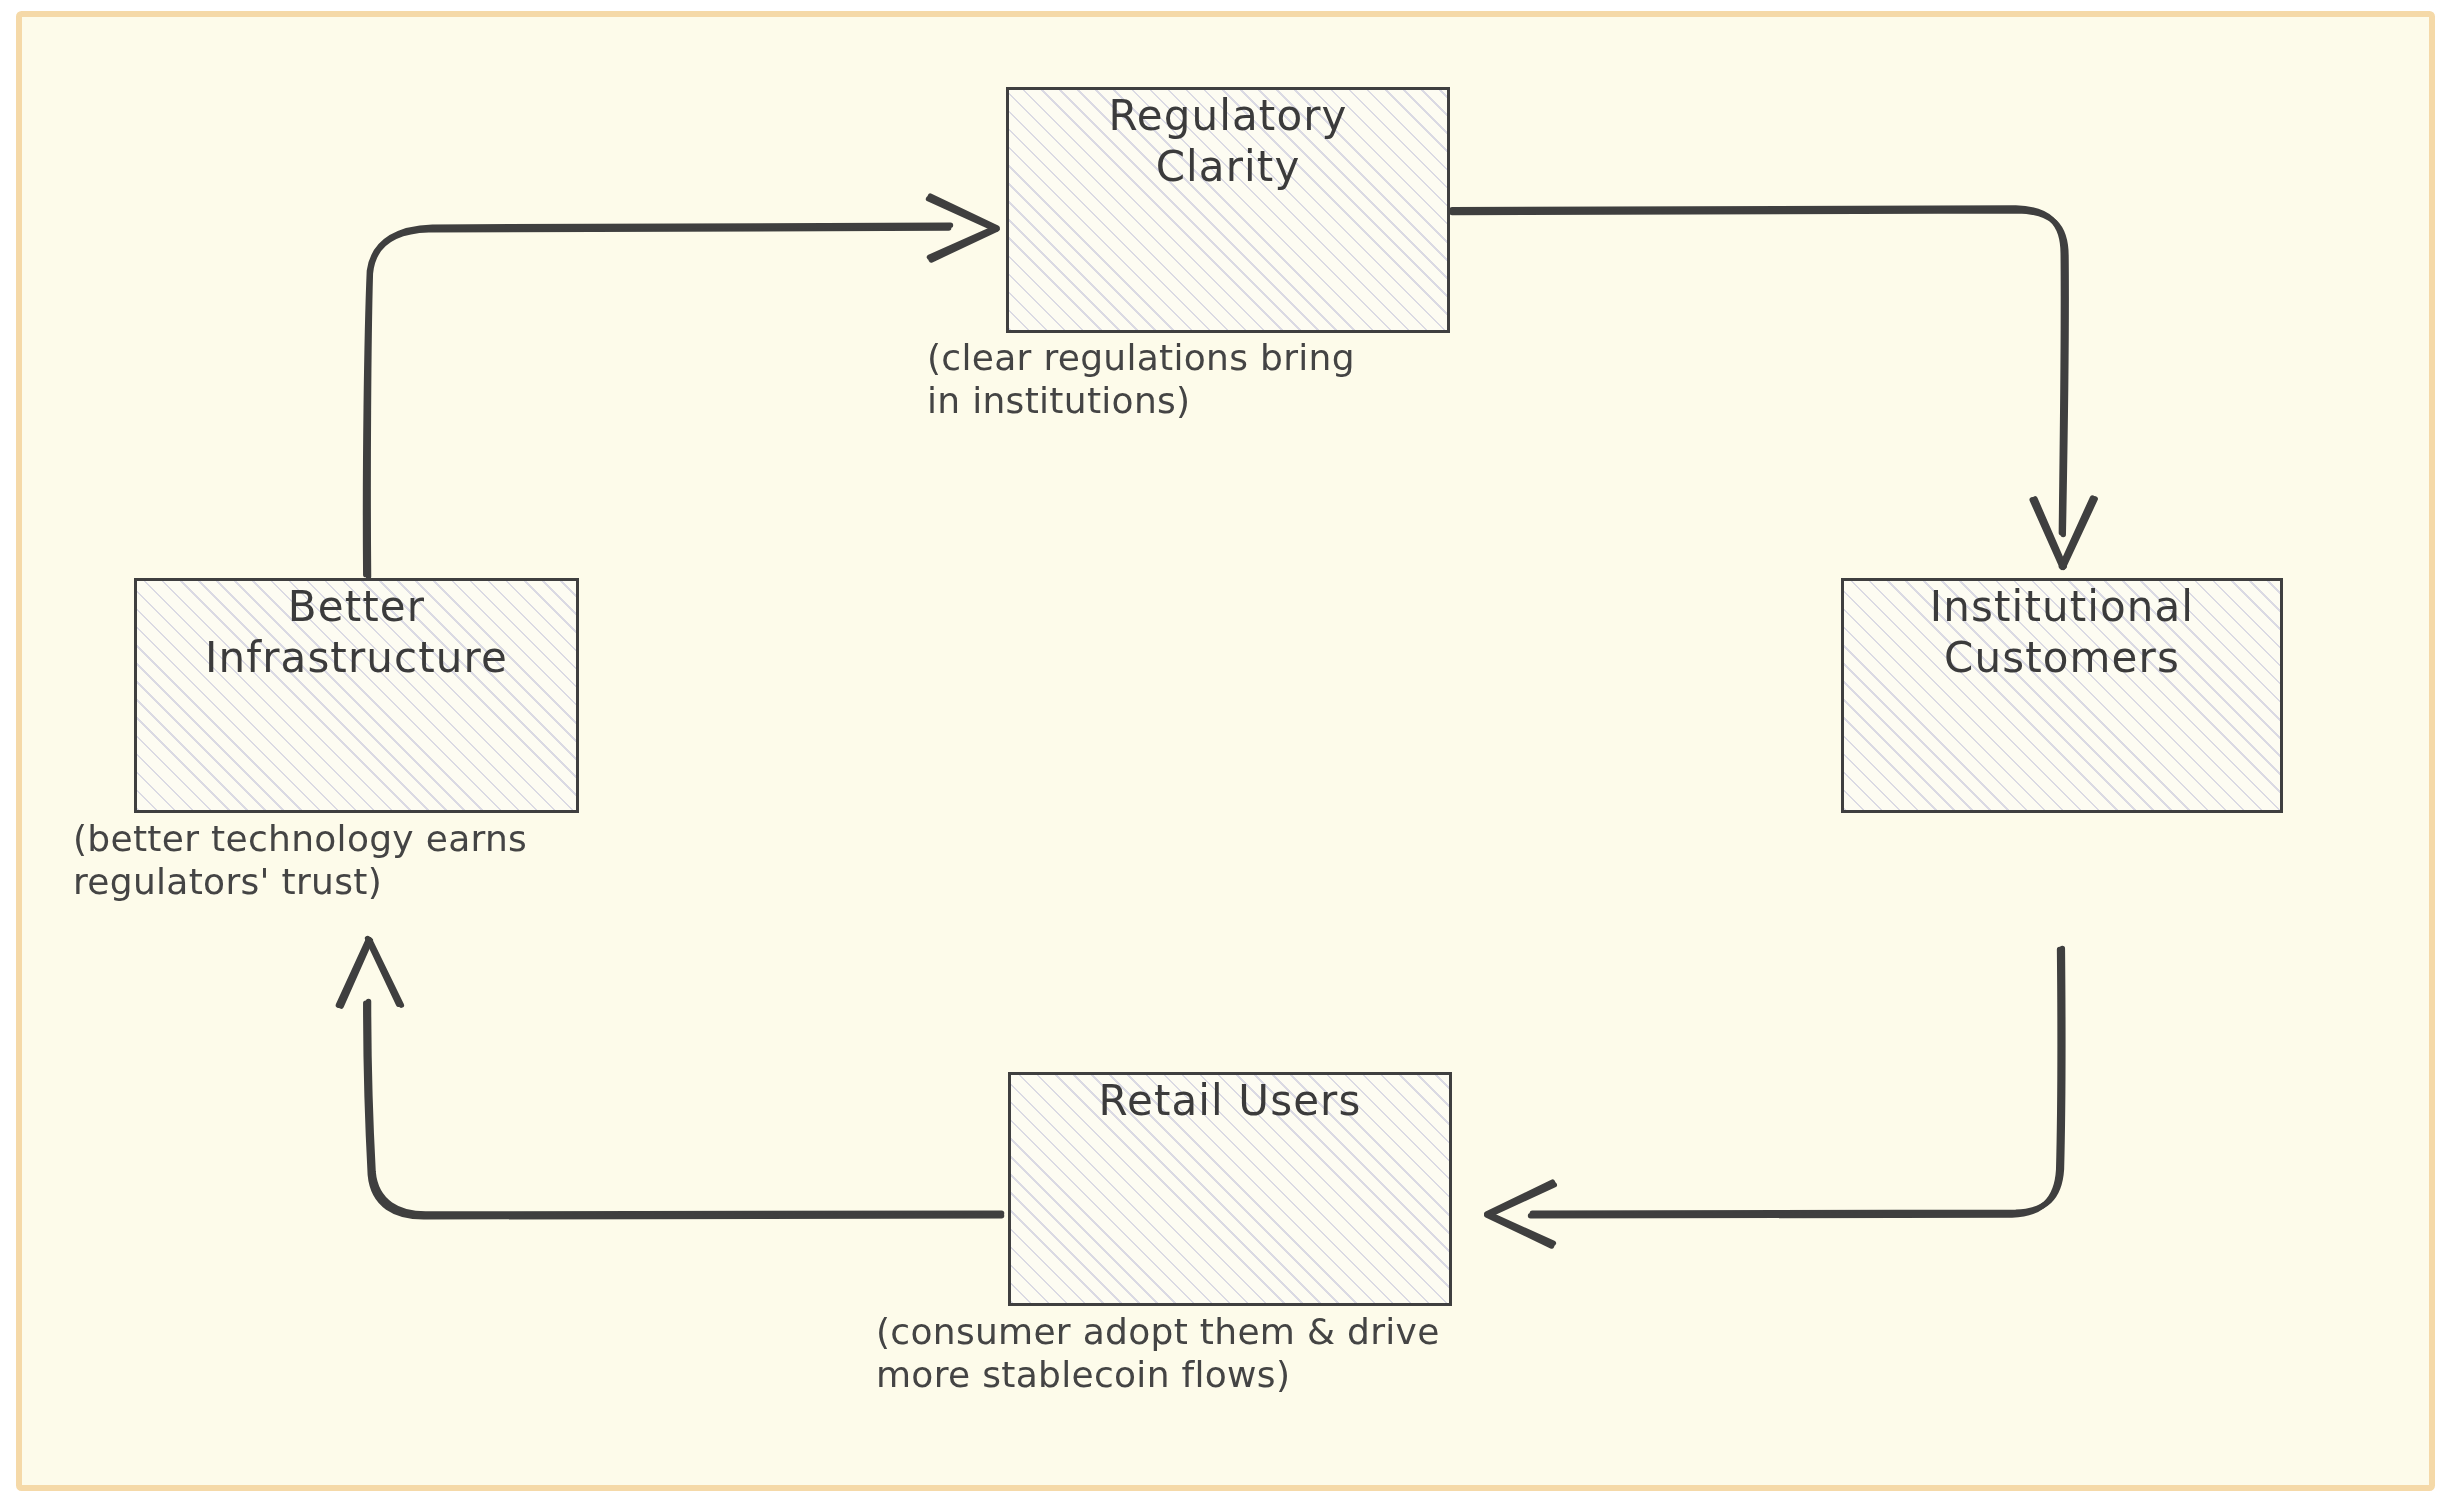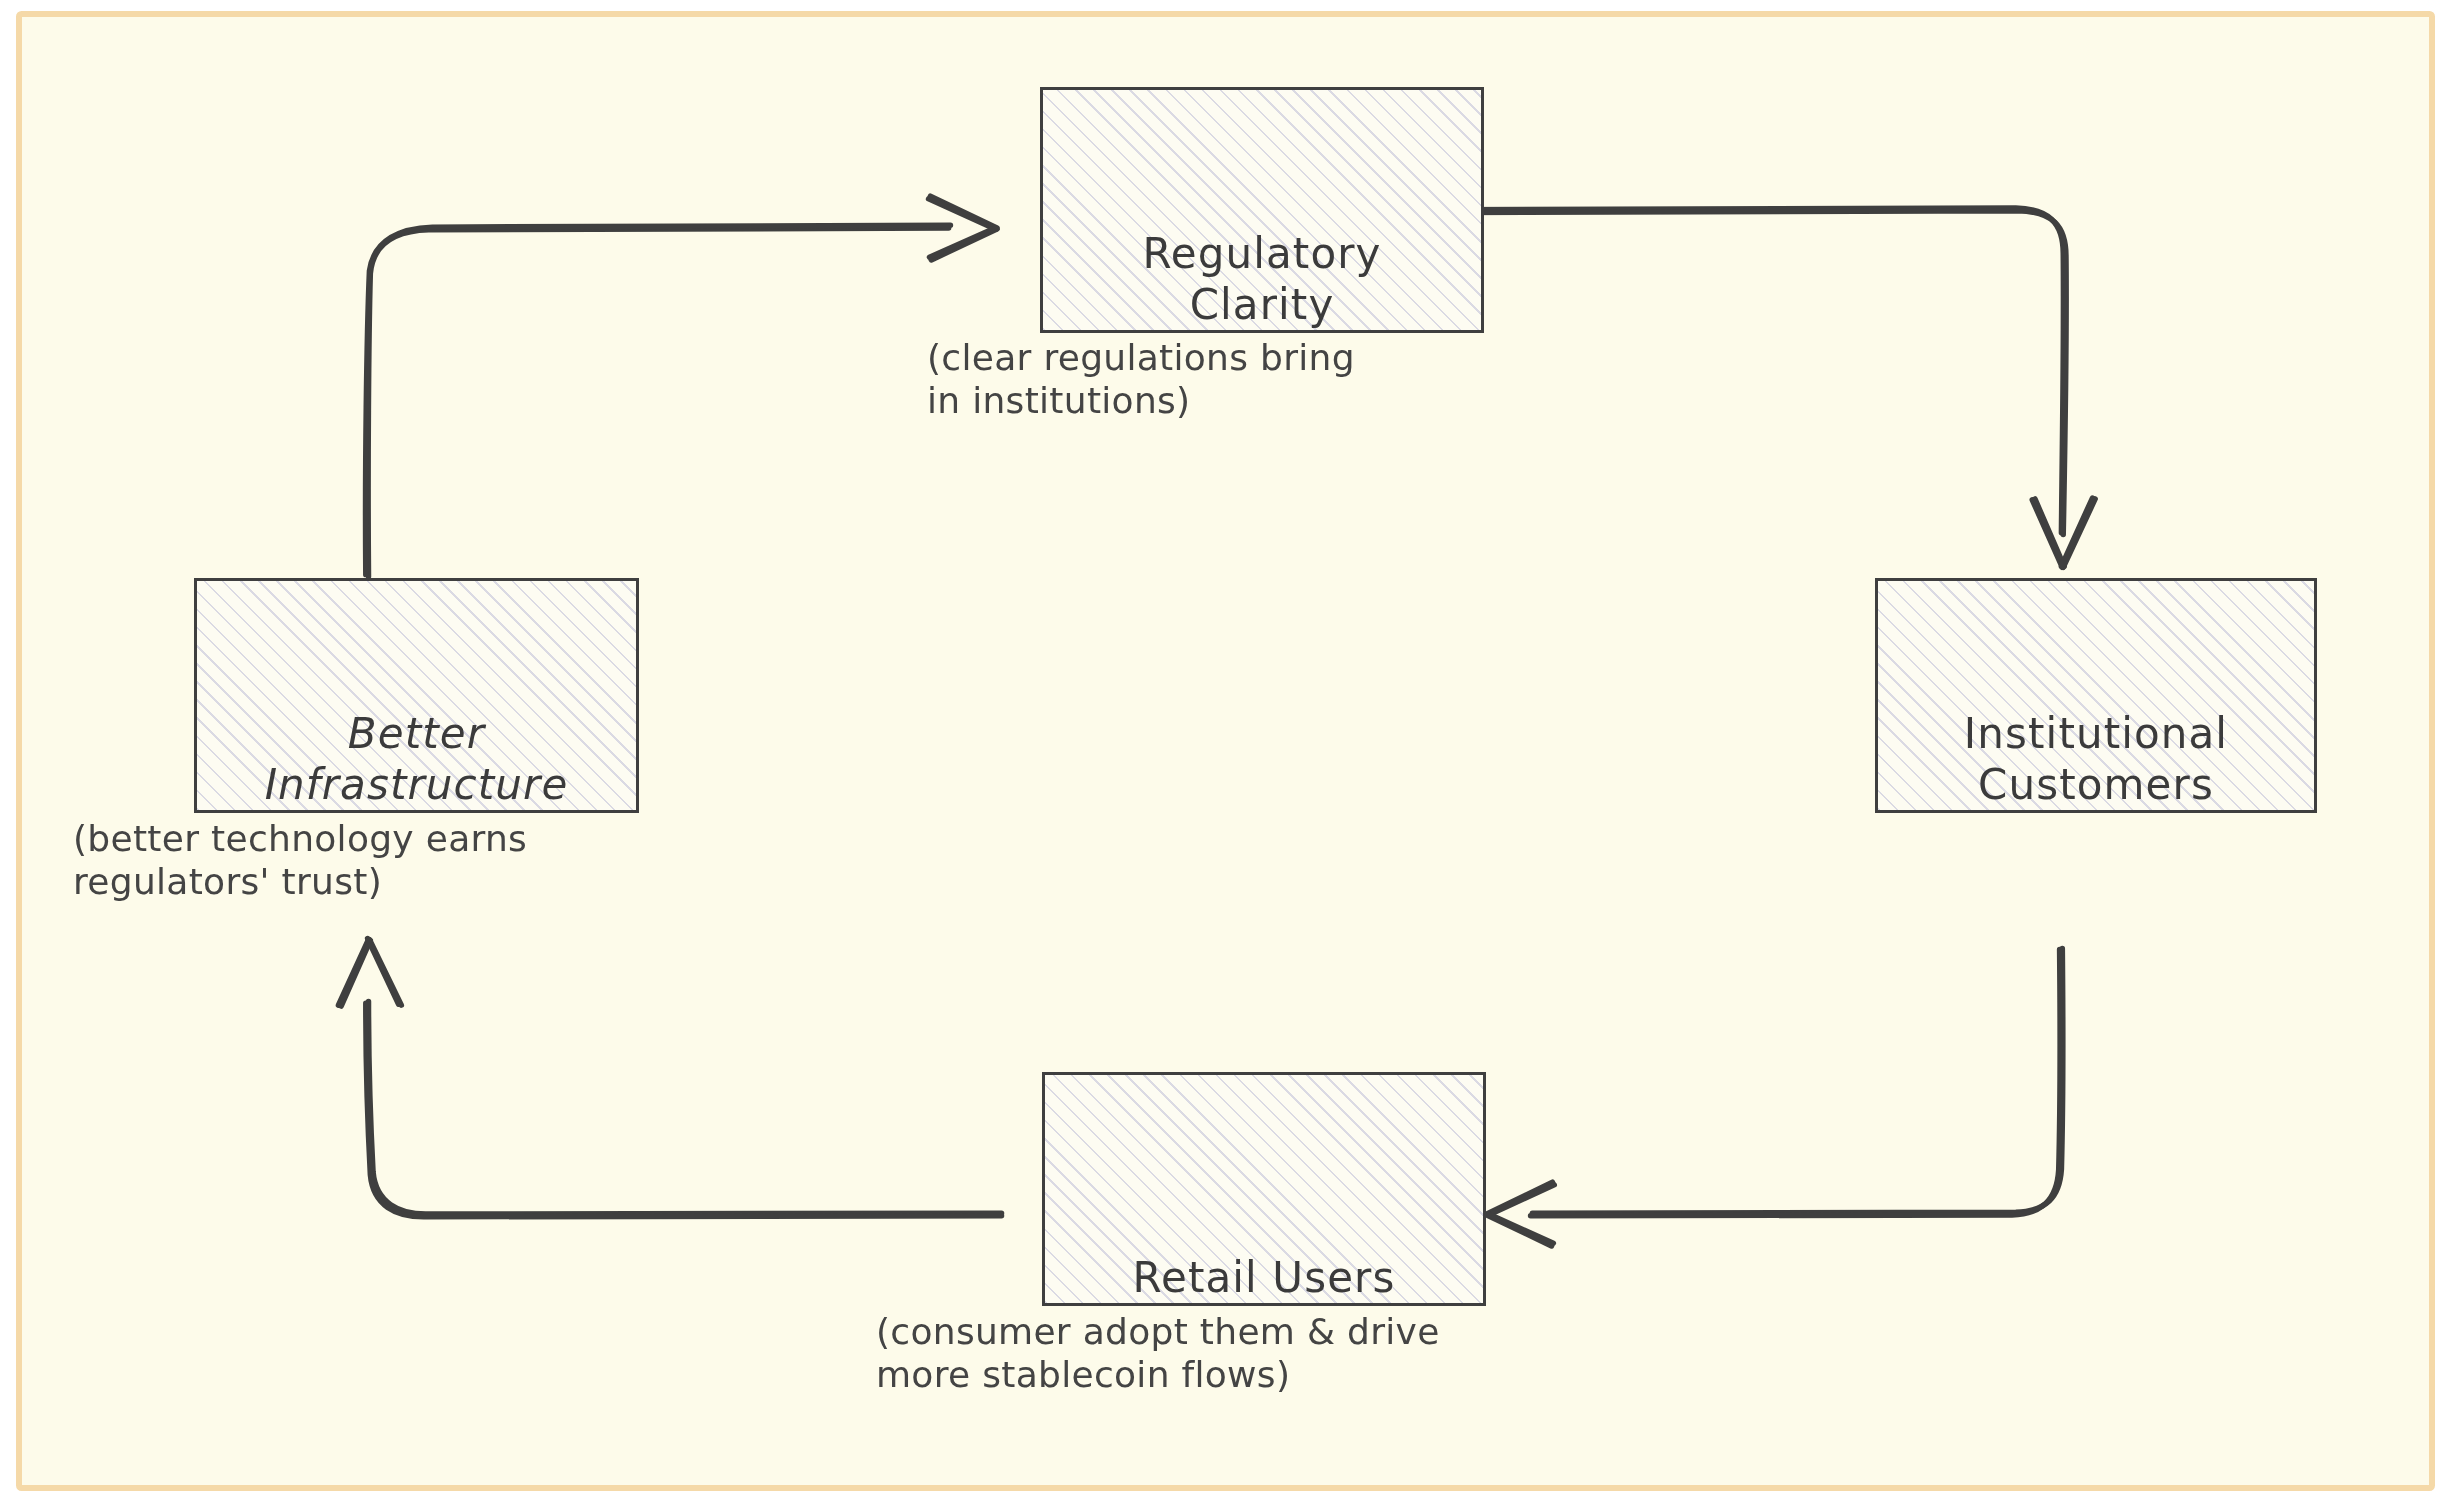--- a/index.html
+++ b/index.html
@@ -40,23 +40,22 @@
     border: 3.6px solid #3f3f3f;
     background-color: #fdfcf2;
     background-image: repeating-linear-gradient(
         45deg,
         rgba(190, 190, 215, 0.55) 0px,
         rgba(190, 190, 215, 0.55) 1.8px,
         rgba(190, 190, 215, 0) 1.8px,
         rgba(190, 190, 215, 0) 12.8px
       );
     display: flex;
-    align-items: flex-end;
+    align-items: flex-start;
     justify-content: center;
-    margin-left: 34px;
   }
   .node-label {
     font-family: "DejaVu Sans", sans-serif;
     font-size: 42px;
     line-height: 1.22;
     color: #3b3b3b;
     text-align: center;
     letter-spacing: 1.1px;
     padding: 0 7.3px;
     white-space: pre-line;
@@ -134,21 +133,21 @@
     <div class="node-label">Institutional
 Customers</div>
   </div>
 
   <div class="node-box" style="left:1008px; top:1072px; width:444px; height:234px;">
     <div class="node-label">Retail Users</div>
   </div>
   <div class="node-caption" style="left:876px; top:1310px; width:711px;">(consumer adopt them &amp; drive
 more stablecoin flows)</div>
 
-  <div class="node-box" style="left:160px; top:578px; width:445px; height:235px;font-style:italic;">
+  <div class="node-box" style="left:134px; top:578px; width:445px; height:235px;">
     <div class="node-label">Better
 Infrastructure</div>
   </div>
   <div class="node-caption" style="left:73px; top:817px; width:591px;">(better technology earns
 regulators' trust)</div>
 
 </div>
 
 
 </body></html>

